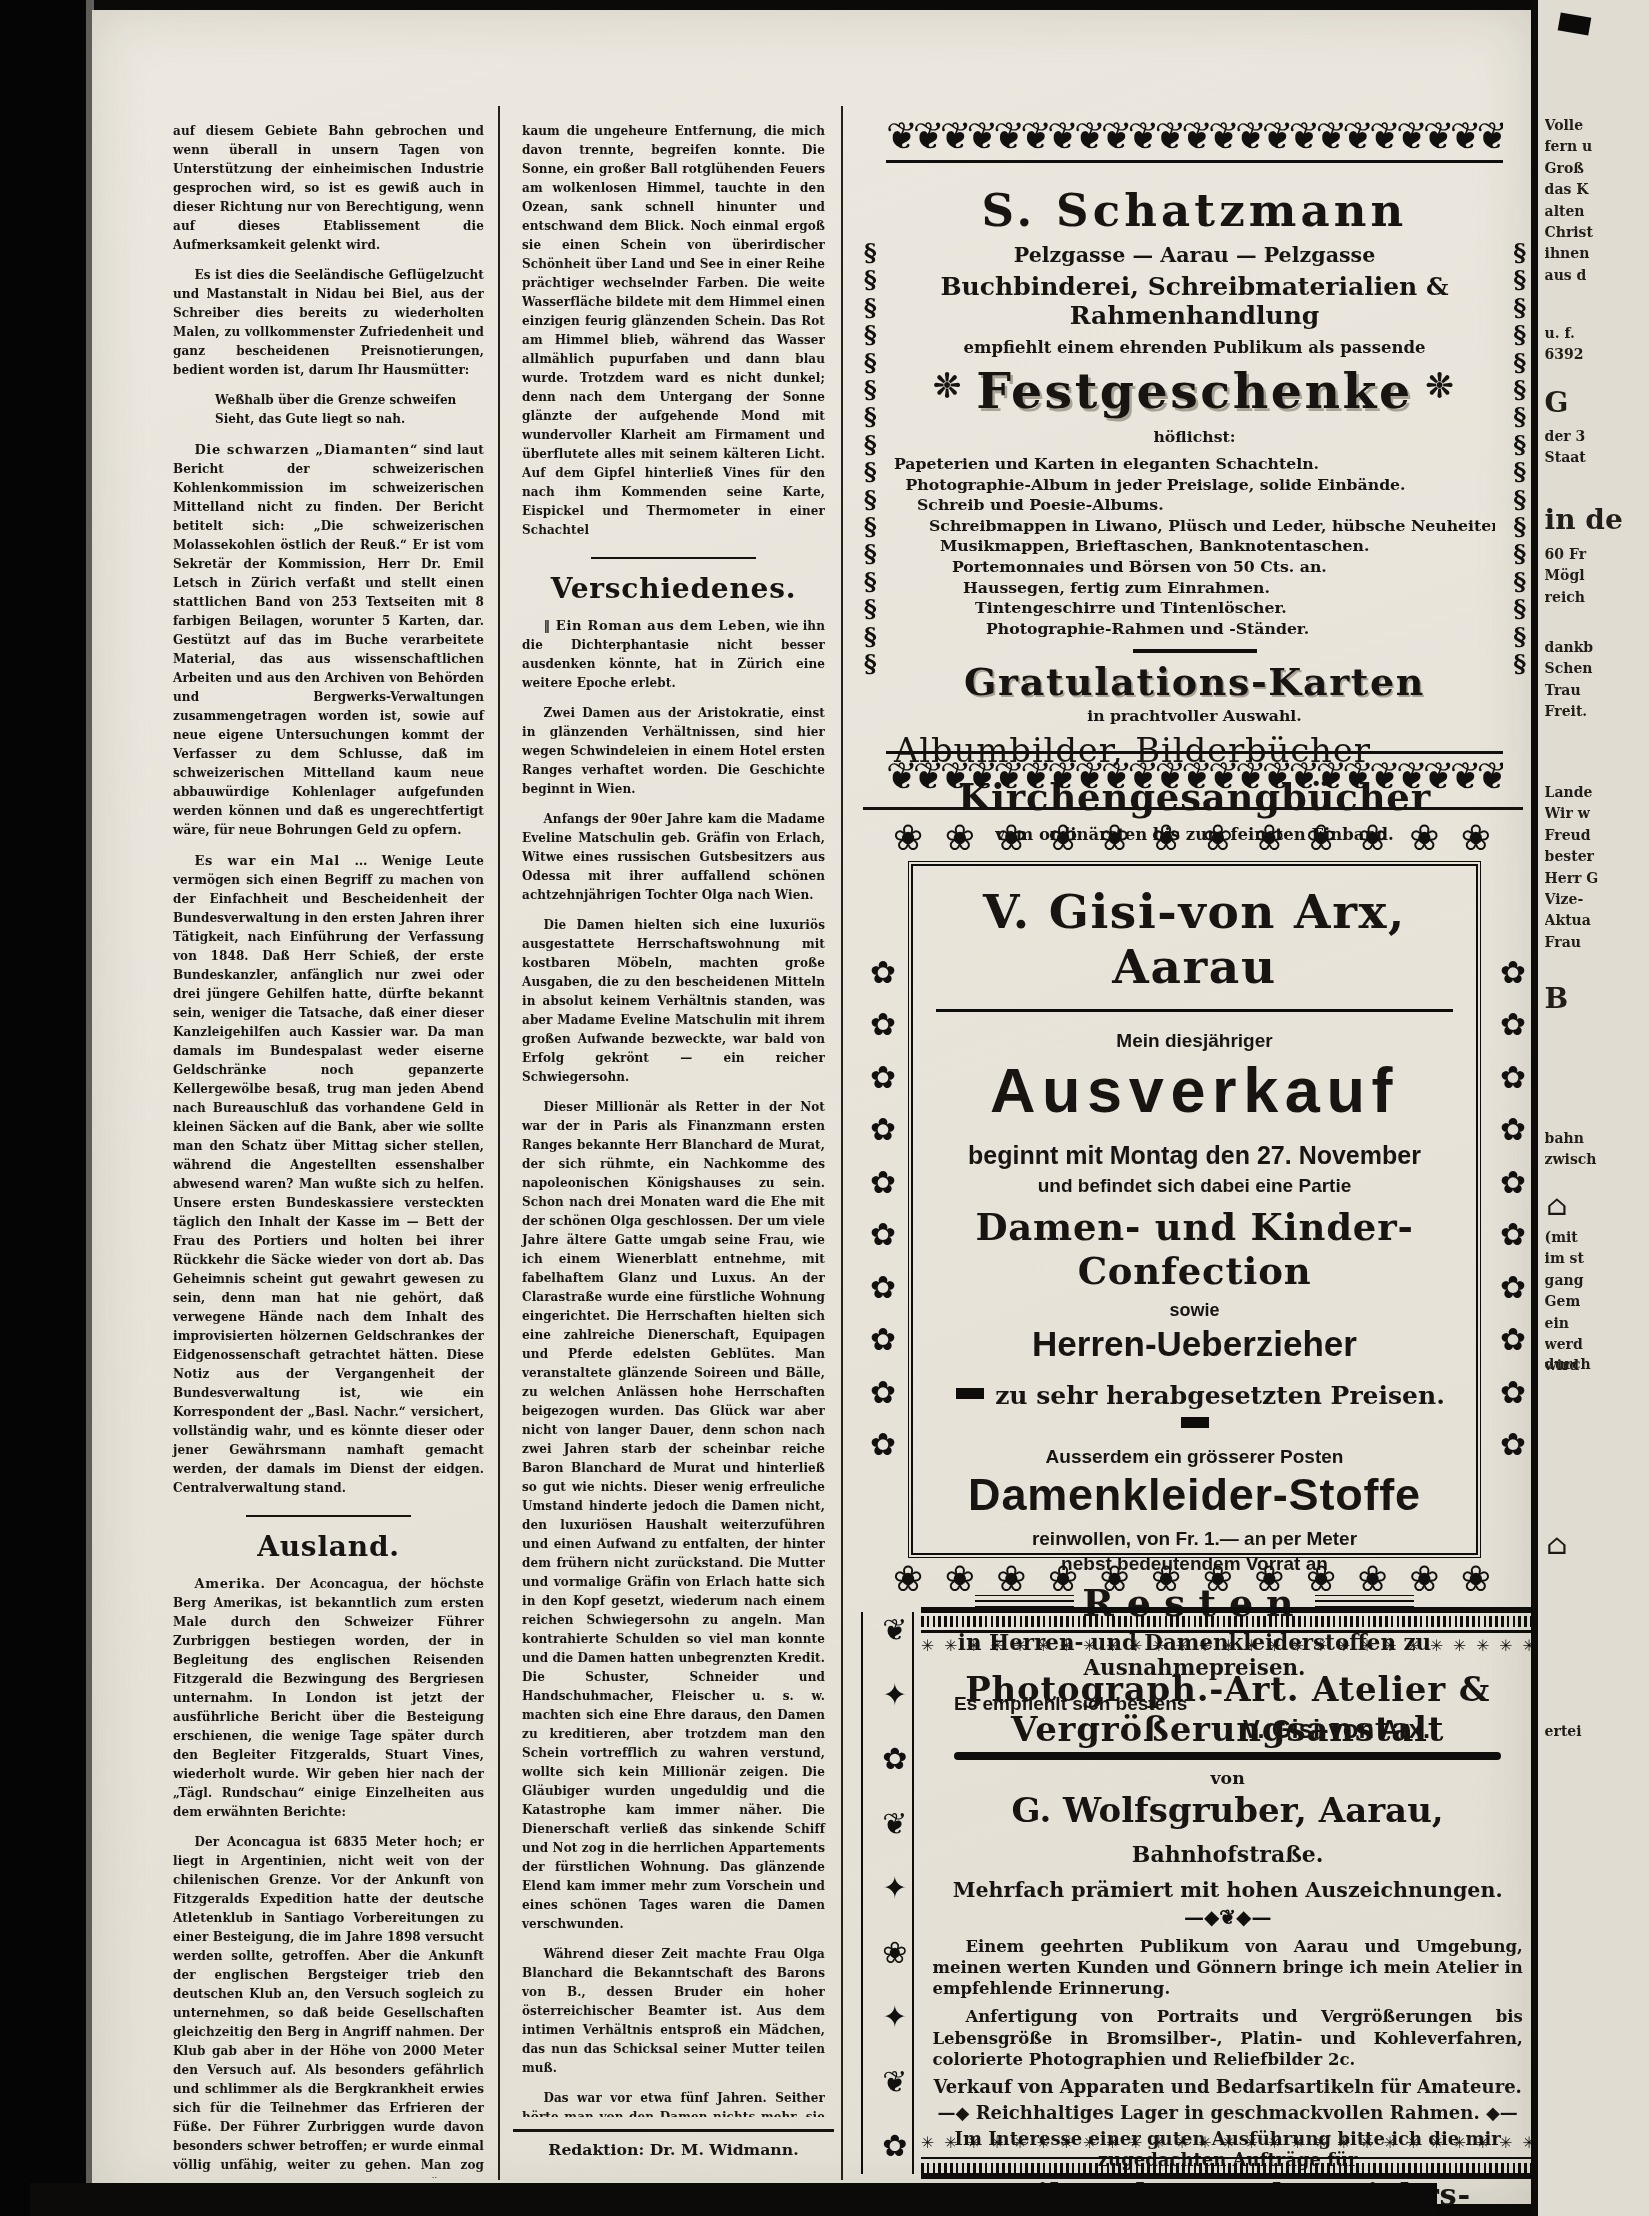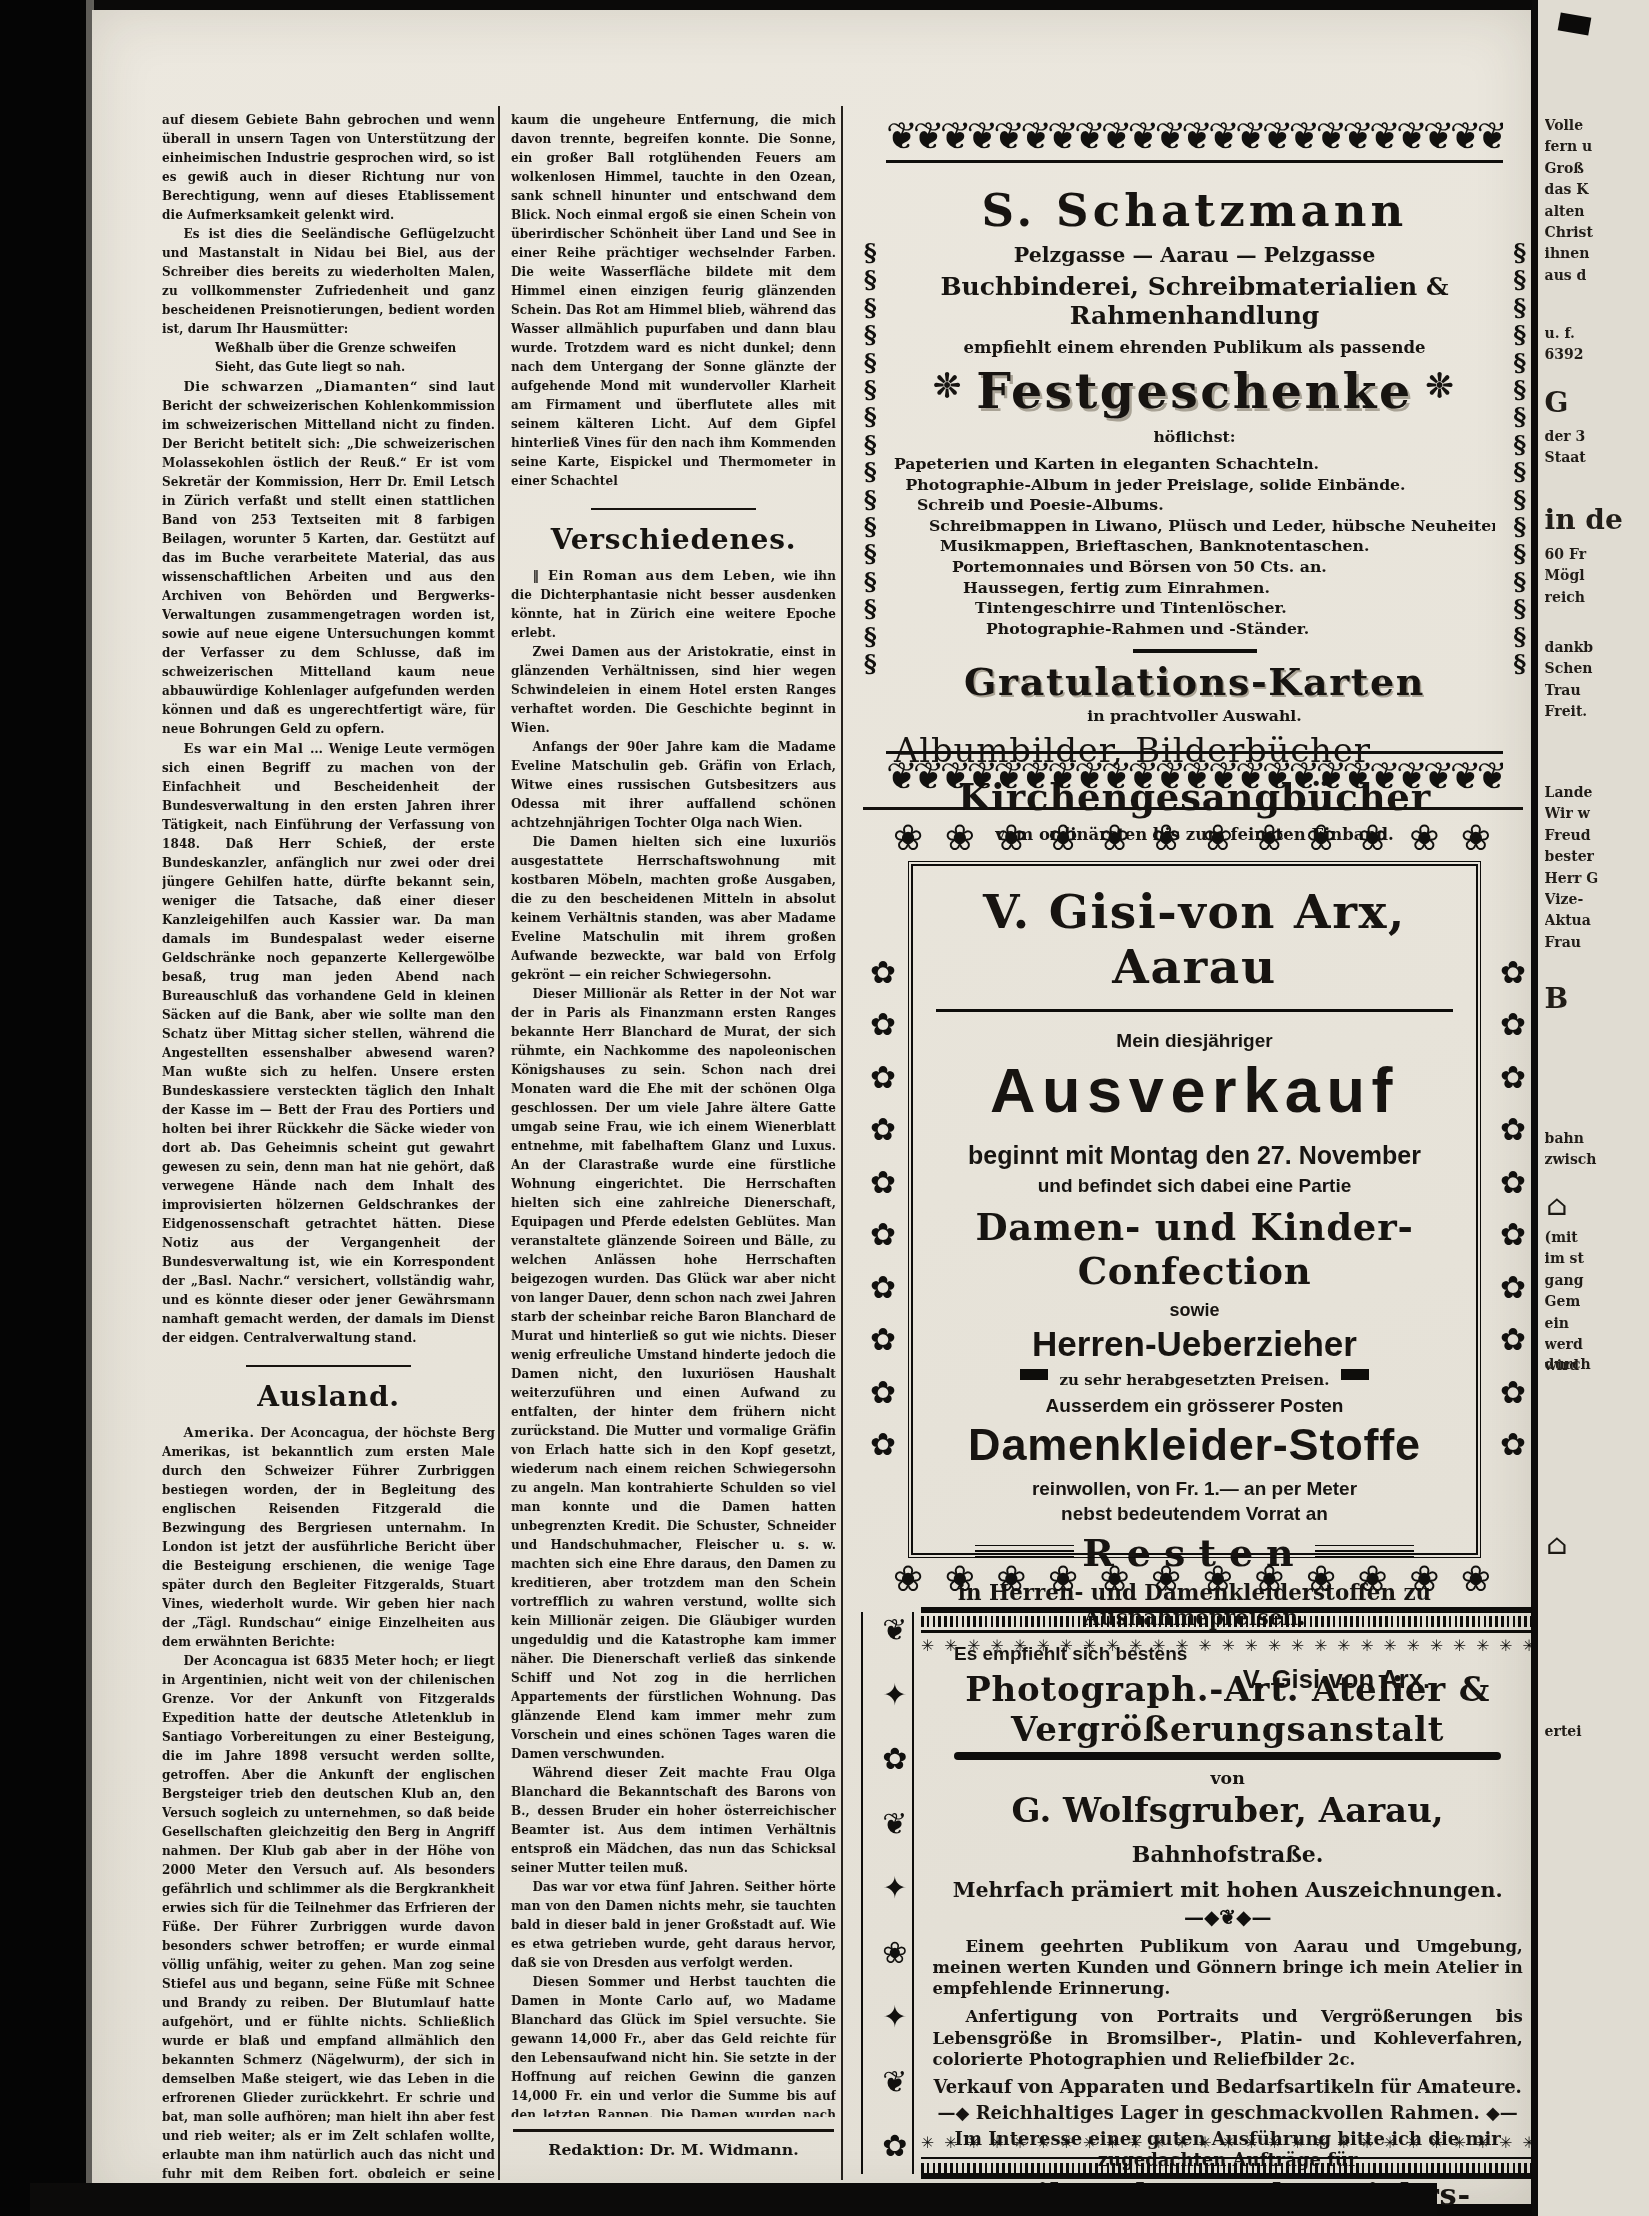--- a/index.html
+++ b/index.html
@@ -18,21 +18,21 @@
 
   
   .vrule{position:absolute;top:106px;width:1.6px;height:2074px;background:#24201b;}
   .vrule1{left:498px;} .vrule2{left:841px;}
 
   
   .col{position:absolute;top:111px;text-align:justify;overflow:hidden;}
   .col1{left:162px;width:333px;height:2067px;}
   .col2{left:511px;width:325px;height:2067px;}
   .col2-flow{height:2006px;overflow:hidden;}
-  .bp{margin:0;font-size:12px;line-height:19px;font-weight:bold;letter-spacing:0.1px;text-indent:21.4px;hyphens:none;}
+  .bp{margin:11px;font-size:12px;line-height:19px;font-weight:bold;letter-spacing:0.1px;text-indent:21.4px;hyphens:none;}
   .bp.noind{text-indent:0;}
   .lead{font-size:13px;letter-spacing:0.7px;}
   .verse{margin:0;padding-left:53px;font-size:12px;line-height:19px;font-weight:bold;}
   .srule{width:165px;height:2.5px;background:#17130f;margin:16.5px auto 0;}
   .sechead{text-align:center;font-size:28px;font-weight:bold;letter-spacing:0.8px;margin:13px 0 10px;}
   .col2-footer{position:absolute;left:0;right:0;top:2018px;}
   .footrule{height:2.5px;background:#17130f;margin:0 1.6px 8.2px;}
   .footer-line{text-align:center;font-weight:bold;font-size:15.7px;}
 
   
@@ -80,21 +80,21 @@
   .g-title{text-align:center;font-size:47px;font-weight:bold;letter-spacing:1.6px;margin-top:6.6px;}
   .g-title-rule{height:3.3px;background:#0e0d0b;margin:15px 5px 0;}
   .g-pre{text-align:center;font-family:"Liberation Sans",sans-serif;font-size:19px;font-weight:bold;margin-top:18px;}
   .g-ausverkauf{text-align:center;font-family:"Liberation Sans",sans-serif;font-size:63px;font-weight:bold;
                 letter-spacing:6.6px;margin-top:1.6px;}
   .g-line1{text-align:center;font-family:"Liberation Sans",sans-serif;font-size:25px;font-weight:bold;margin-top:15px;}
   .g-line2{text-align:center;font-family:"Liberation Sans",sans-serif;font-size:19px;font-weight:bold;margin-top:5px;}
   .g-damen{text-align:center;font-size:37px;font-weight:bold;letter-spacing:0.8px;margin-top:8.2px;}
   .g-sowie{text-align:center;font-family:"Liberation Sans",sans-serif;font-size:18px;font-weight:bold;margin-top:6.6px;}
   .g-herren{text-align:center;font-family:"Liberation Sans",sans-serif;font-size:35px;font-weight:bold;margin-top:3.3px;}
-  .g-preisen{text-align:center;font-size:15px;font-weight:bold;margin-top:5px;}
+  .g-preisen{text-align:center;font-size:25px;font-weight:bold;margin-top:17px;}
   .sq{display:inline-block;width:28px;height:10.7px;background:#0e0d0b;margin:0 11.5px;vertical-align:5px;}
   .g-posten{text-align:center;font-family:"Liberation Sans",sans-serif;font-size:19px;font-weight:bold;margin-top:6.6px;}
   .g-stoffe{text-align:center;font-family:"Liberation Sans",sans-serif;font-size:45px;font-weight:bold;
             letter-spacing:0.8px;margin-top:1.6px;}
   .g-rein{text-align:center;font-family:"Liberation Sans",sans-serif;font-size:19px;font-weight:bold;margin-top:6.6px;}
   .g-nebst{text-align:center;font-family:"Liberation Sans",sans-serif;font-size:19px;font-weight:bold;margin-top:3.3px;}
   .g-resten{text-align:center;font-size:38px;font-weight:bold;letter-spacing:13px;margin-top:5px;}
   .hbar{display:inline-block;width:99px;height:13px;vertical-align:8.2px;margin:0 8.2px;
         background:repeating-linear-gradient(0deg,#0e0d0b 0 2.5px,transparent 2.5px 5.8px);}
   .g-ausnahme{text-align:center;font-size:21.4px;font-weight:bold;margin-top:5px;}

